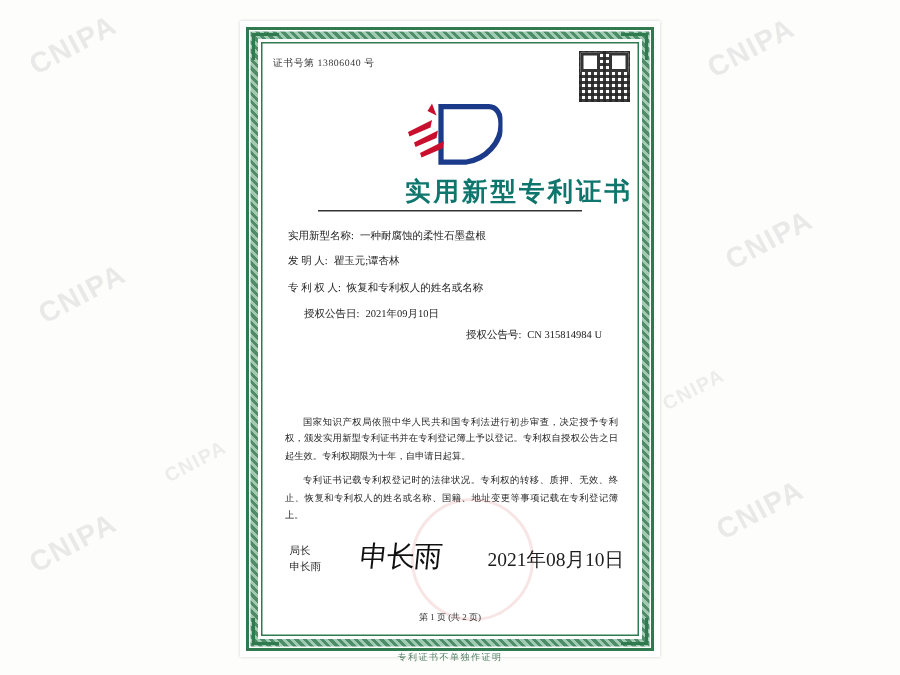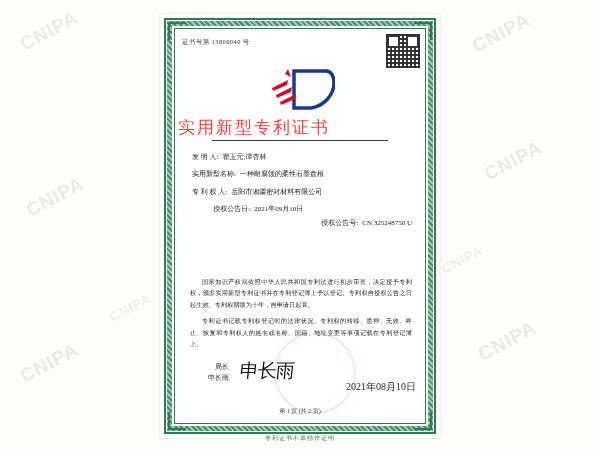--- a/index.html
+++ b/index.html
@@ -87,67 +87,67 @@
   .qr::after{right:1px;top:1px;}
 
   
   .emblem{
     position:absolute;left:50%;top:34px;
     transform:translateX(-50%);
     width:70px;height:46px;
   }
   .title{
     position:absolute;left:0;right:0;top:84px;
-    text-align:left;
-    font-size:17px;font-weight:normal;letter-spacing:2px;
-    color:#ef4444;
+    text-align:right;
+    font-size:17px;font-weight:bold;letter-spacing:2px;
+    color:#0f766e;
     font-family:"DejaVu Serif", serif;
   }
   .title-rule{
     position:absolute;left:34px;right:34px;top:108px;
     height:1px;background:#333;
   }
 
   
   .fields{
     position:absolute;left:14px;right:10px;top:120px;
     font-size:7px;line-height:1.55;color:#1d1d1d;
   }
   .f-row{margin-bottom:6.5px;display:flex;}
   .f-label{flex:0 0 auto;white-space:nowrap;}
   .f-val{margin-left:4px;white-space:nowrap;}
-  .f-row.two{justify-content:flex-end;font-family:Liberation Serif, serif;}
+  .f-row.two{justify-content:center;font-family:Liberation Serif, serif;}
   .f-row.two .grp{display:flex;}
   .f-row.two .grp+.grp{margin-left:18px;margin-top:14px;}
 
   
   .para{
     position:absolute;left:12px;right:10px;top:244px;
     font-size:6.2px;line-height:1.85;text-align:justify;
     color:#262626;
     text-indent:12px;
   }
   .para p{margin:0 0 5px 0;}
 
   
   .sign{
-    position:absolute;left:30px;top:330px;
-    font-size:7px;line-height:1.5;color:#1d1d1d;text-align:right;
+    position:absolute;left:15px;top:330px;
+    font-size:7px;line-height:1.5;color:#1d1d1d;
   }
   .sign-name{
     position:absolute;left:62px;top:326px;
     font-size:19px;
     font-family:"DejaVu Serif", serif;
     color:#111;
     transform:skewX(-6deg);
     letter-spacing:-1px;
   }
   .date{
-    position:absolute;right:6px;top:348px;
-    font-size:10px;color:#1d1d1d;white-space:nowrap;
+    position:absolute;right:6px;top:332px;
+    font-size:13px;color:#1d1d1d;white-space:nowrap;
   }
   .seal{
     position:absolute;left:96px;top:300px;
     width:78px;height:78px;border-radius:50%;
     border:2px solid rgba(200,40,40,.35);
     opacity:.35;
   }
   .pagenum{
     position:absolute;left:0;right:0;bottom:4px;
     text-align:center;font-size:6px;color:#333;
@@ -192,39 +192,39 @@
         <path d="M22 58 L54 42 L52 52 L24 64 Z" fill="#c8102e"></path>
         <path d="M30 72 L62 56 L60 66 L32 78 Z" fill="#c8102e"></path>
         <path d="M46 6 L52 22 L40 16 Z" fill="#c8102e"></path>
       </svg>
 
       <div class="title">实用新型专利证书</div>
       <div class="title-rule"></div>
 
       <div class="fields">
         <div class="f-row">
+          <span class="f-label">实用新型名称:</span>
+          <span class="f-val">一种耐腐蚀的柔性石墨盘根</span>
+        </div>
+        <div class="f-row">
           <span class="f-label">发 明 人:</span>
           <span class="f-val">瞿玉元;谭杏林</span>
         </div>
         <div class="f-row">
-          <span class="f-label">实用新型名称:</span>
-          <span class="f-val">一种耐腐蚀的柔性石墨盘根</span>
-        </div>
-        <div class="f-row">
           <span class="f-label">专 利 权 人:</span>
-          <span class="f-val">岳阳市湘疆密封材料有限公司</span>
+          <span class="f-val">恢复和专利权人的姓名或名称</span>
         </div>
         <div class="f-row two">
           <span class="grp">
             <span class="f-label">授权公告日:</span>
             <span class="f-val">2021年09月10日</span>
           </span>
           <span class="grp">
             <span class="f-label">授权公告号:</span>
-            <span class="f-val">CN 325248750 U</span>
+            <span class="f-val">CN 315814984 U</span>
           </span>
         </div>
       </div>
 
       <div class="para">
         <p>国家知识产权局依照中华人民共和国专利法进行初步审查，决定授予专利权，颁发实用新型专利证书并在专利登记簿上予以登记。专利权自授权公告之日起生效。专利权期限为十年，自申请日起算。</p>
         <p>专利证书记载专利权登记时的法律状况。专利权的转移、质押、无效、终止、恢复和专利权人的姓名或名称、国籍、地址变更等事项记载在专利登记簿上。</p>
       </div>
 
       <div class="seal"></div>

